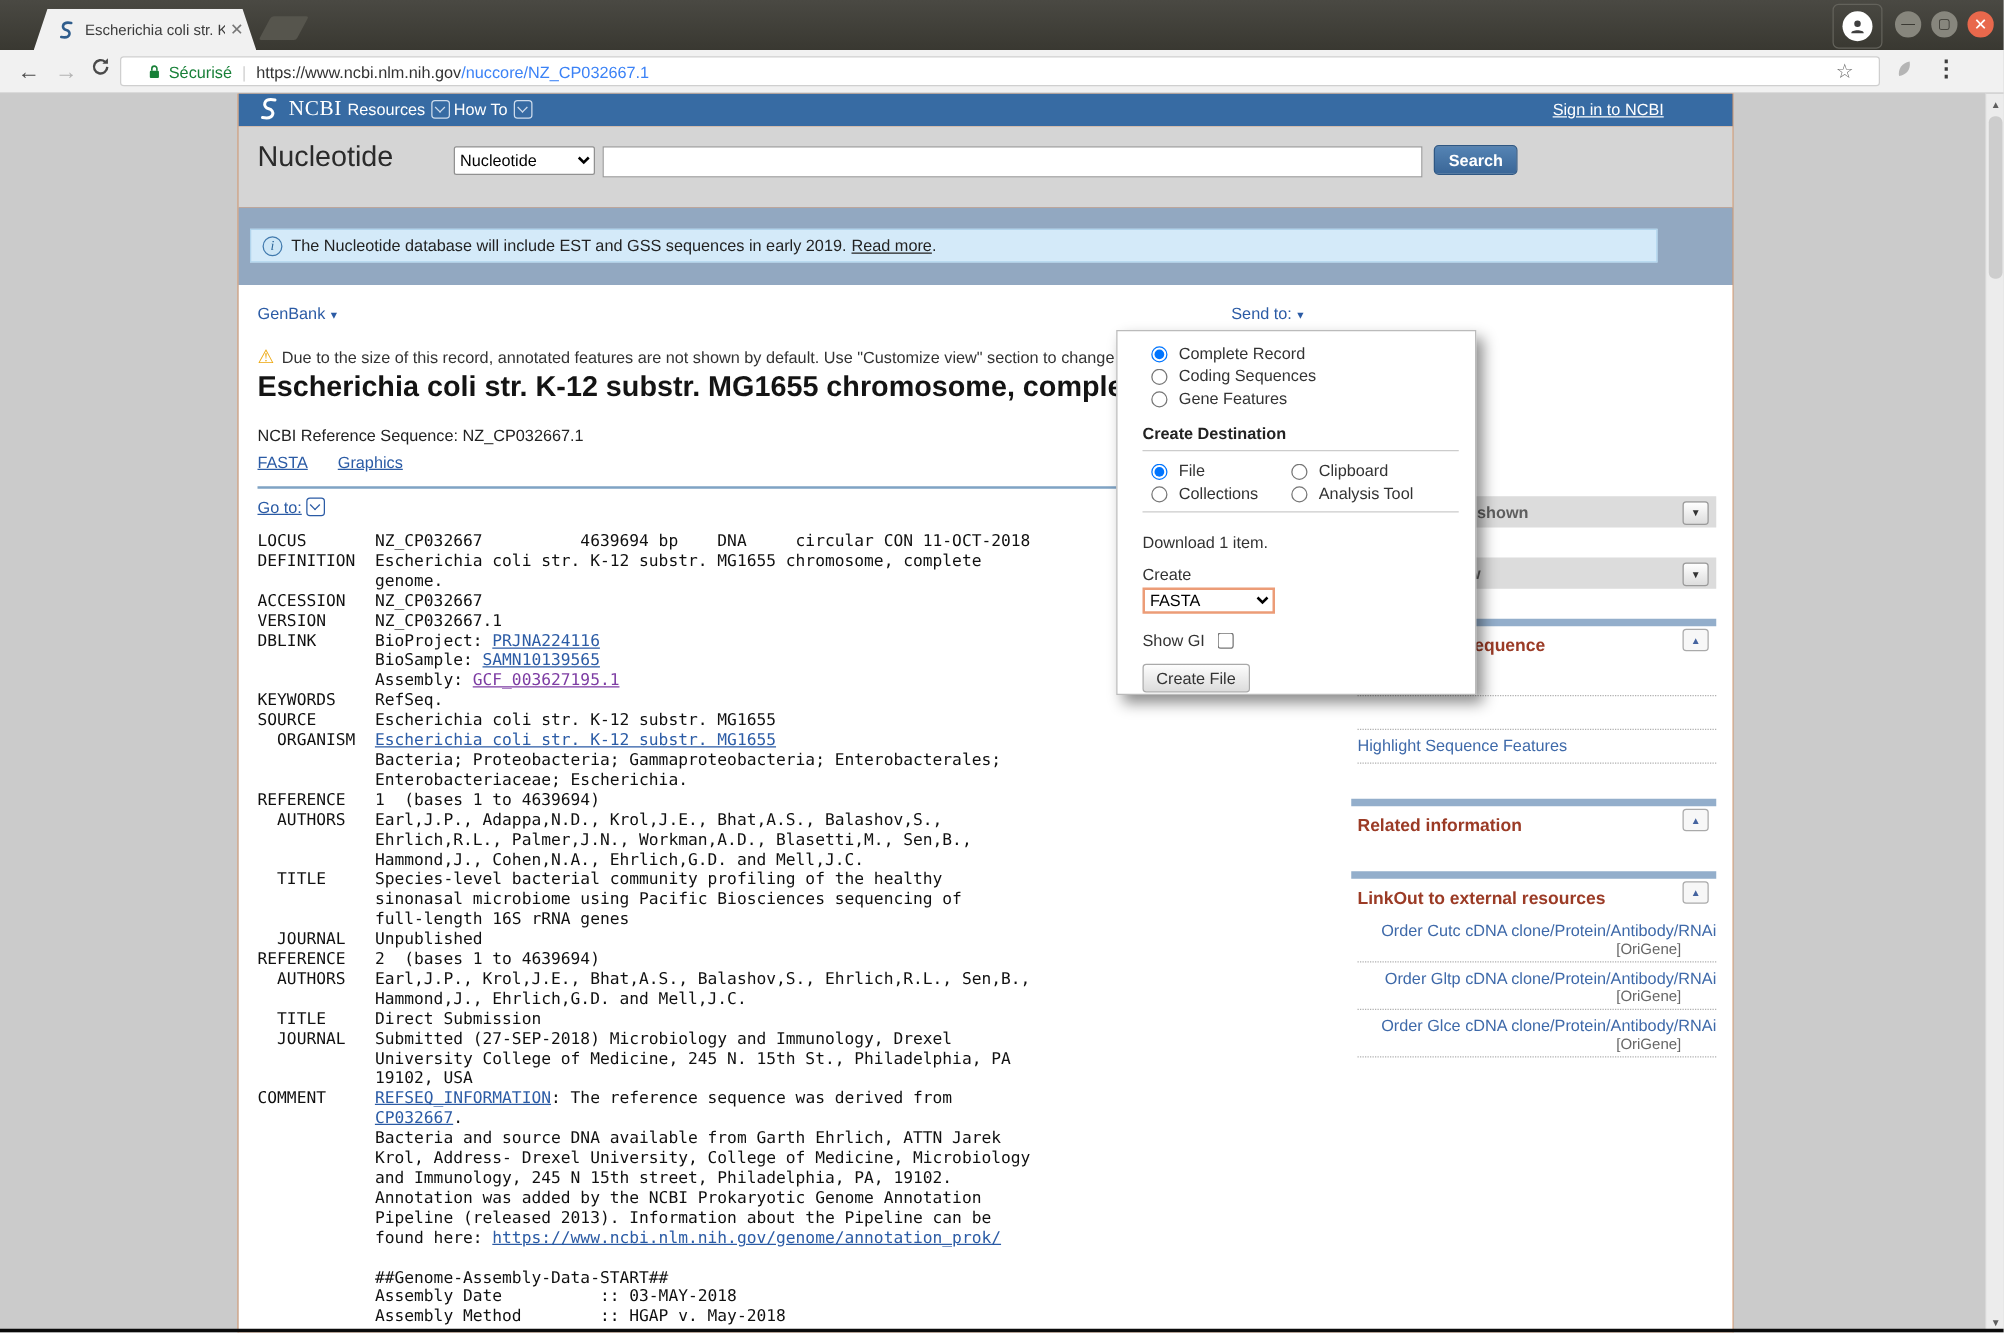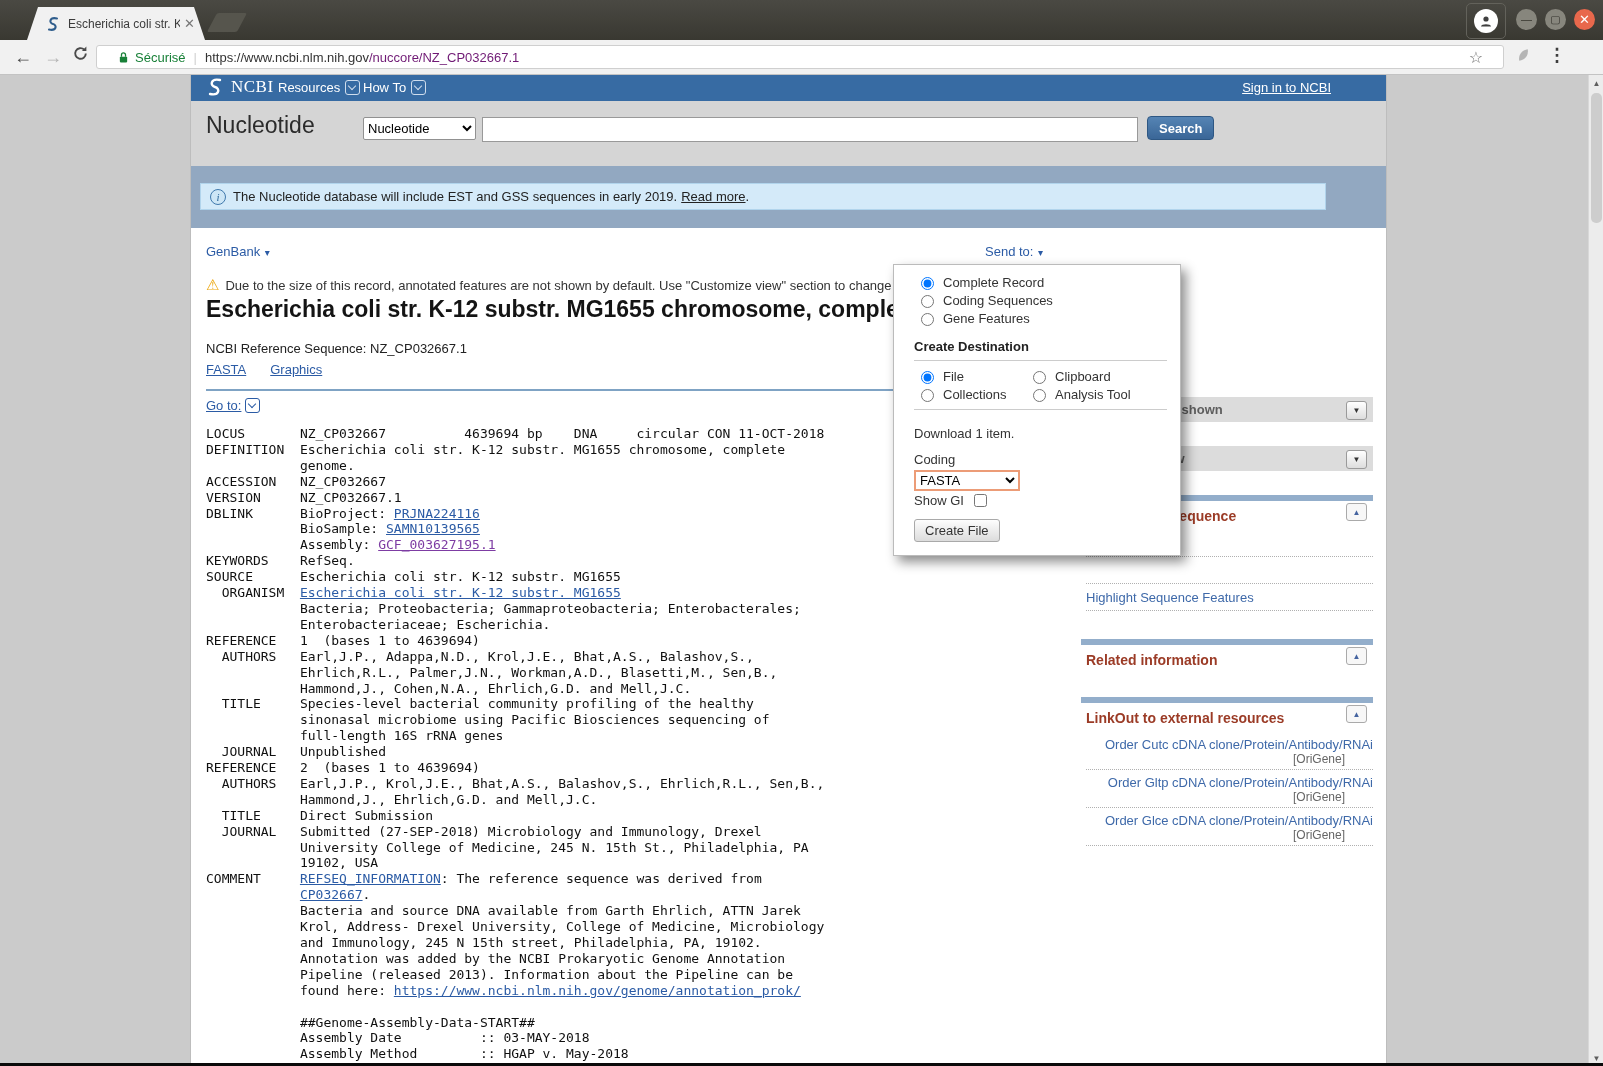--- a/index.html
+++ b/index.html
@@ -16,21 +16,21 @@
   .circlebtn{width:21px;height:21px;border-radius:50%;background:#87867d;color:#34332d;display:flex;align-items:center;justify-content:center;font-size:11px;line-height:1;}
   .circlebtn.closewin{background:#e8684c;color:#fff;font-size:13px;}
   .avatarbtn{position:absolute;left:1466px;top:3px;width:38px;height:34px;border:1px solid #63625b;border-radius:5px;display:flex;align-items:center;justify-content:center;}
   .avatarbtn .ac{width:24px;height:24px;border-radius:50%;background:#fff;display:flex;align-items:center;justify-content:center;}
   #toolbar{position:absolute;left:0;top:40px;width:1603px;height:34px;background:#f1f1f1;border-bottom:1px solid #c3c3c3;}
   .navic{position:absolute;top:45px;font-size:18px;color:#4e4e4e;line-height:24px;}
   .urlbar{position:absolute;left:96px;top:45px;width:1408px;height:24px;background:#fff;border:1px solid #cfcfcf;border-radius:3px;display:flex;align-items:center;padding:0 20px;box-sizing:border-box;font-size:13px;}
   .sec{color:#188038;margin:0 8px 0 5px;}
   .urlsep{color:#d0d0d0;margin-right:8px;}
   .urlhost{color:#333;}
-  .urlpath{color:#701a75;}
+  .urlpath{color:#3b82f6;}
   .star{margin-left:auto;color:#6f6f6f;font-size:16px;}
   
   #page{position:absolute;left:190px;top:75px;width:1195px;height:991px;background:#f97316;border-left:1px solid #bdbdbd;border-right:1px solid #bdbdbd;}
   
   #ncbibar{position:absolute;left:0;top:0;width:1195px;height:26px;background:#376ba3;color:#fff;}
   #ncbibar .logo{position:absolute;left:13px;top:2px;display:flex;align-items:center;gap:5px;}
   #ncbibar .brand{font-family:"Liberation Serif",serif;font-size:17px;letter-spacing:.5px;color:#fff;}
   .topnav{position:absolute;top:5px;font-size:13px;color:#fff;display:flex;align-items:center;gap:5px;}
   .chevbox{width:13px;height:13px;border:1px solid #cfdded;border-radius:3px;position:relative;display:inline-block;}
   .chevbox::after{content:"";position:absolute;left:3px;top:2px;width:5px;height:5px;border-right:1.6px solid #cfdded;border-bottom:1.6px solid #cfdded;transform:rotate(45deg);}
@@ -87,21 +87,21 @@
   
   #sendto-popup{position:absolute;left:893px;top:264px;width:288px;height:292px;background:#fff;border:1px solid #bbb;box-shadow:5px 6px 11px rgba(0,0,0,.45);z-index:50;box-sizing:border-box;padding:8px 13px 0 20px;font-size:13px;color:#333;}
   #sendto-popup label{display:flex;align-items:center;gap:6px;height:18px;}
   #st-options label{margin-left:2px;}
   #st-dest{display:grid;grid-template-columns:112px auto;margin-left:2px;}
   .st-head{font-weight:bold;color:#222;margin:12px 0 6px 0;}
   .sthr{border:none;border-top:1px solid #ccc;margin:6px 0;}
   #st-download{margin-top:16px;}
   #st-format-label{margin-top:11px;}
   #st-format{margin-top:3px;width:106px;height:21px;border:2px solid #ec9c77;background:#fff;font-size:13px;}
-  #st-showgi{display:flex;align-items:center;gap:6px;}
+  #st-showgi{display:flex;align-items:center;gap:6px;margin-top:12px;}
   #st-create{margin-top:9px;height:23px;padding:0 10px;border:1px solid #a9a9a9;border-radius:3px;background:linear-gradient(#fdfdfd,#dcdcdc);font-size:13px;color:#333;}
   
   #vscroll{position:absolute;left:1588px;top:75px;width:15px;height:991px;background:#ececec;border-left:1px solid #d8d8d8;}
   #vscroll .arr{position:absolute;left:0;width:15px;height:16px;color:#5e5e5e;font-size:8px;display:flex;align-items:center;justify-content:center;}
   #vthumb{position:absolute;left:2px;top:18px;width:11px;height:130px;background:#cdcdcd;border-radius:5px;}
   #bottombar{position:absolute;left:0;top:1063px;width:1603px;height:3px;background:#0a0a0a;z-index:60;}
 </style>
 </head>
 <body>
 
@@ -285,21 +285,21 @@
     <div class="st-head">Create Destination</div>
     <hr class="sthr">
     <div id="st-dest">
         <label><input type="radio" name="st-dest" checked="" style="">File</label>
         <label><input type="radio" name="st-dest" style="">Clipboard</label>
         <label><input type="radio" name="st-dest" style="">Collections</label>
         <label><input type="radio" name="st-dest" style="">Analysis Tool</label>
       </div>
     <hr class="sthr">
     <div id="st-download">Download 1 item.</div>
-    <div id="st-format-label">Coding</div>
+    <div id="st-format-label">Create</div>
     <select id="st-format">
       <option>FASTA</option>
     </select>
     <div id="st-showgi">
       <span>Show GI</span>
       <input type="checkbox" style="">
     </div>
     <button id="st-create">Create File</button>
   </div>
 

